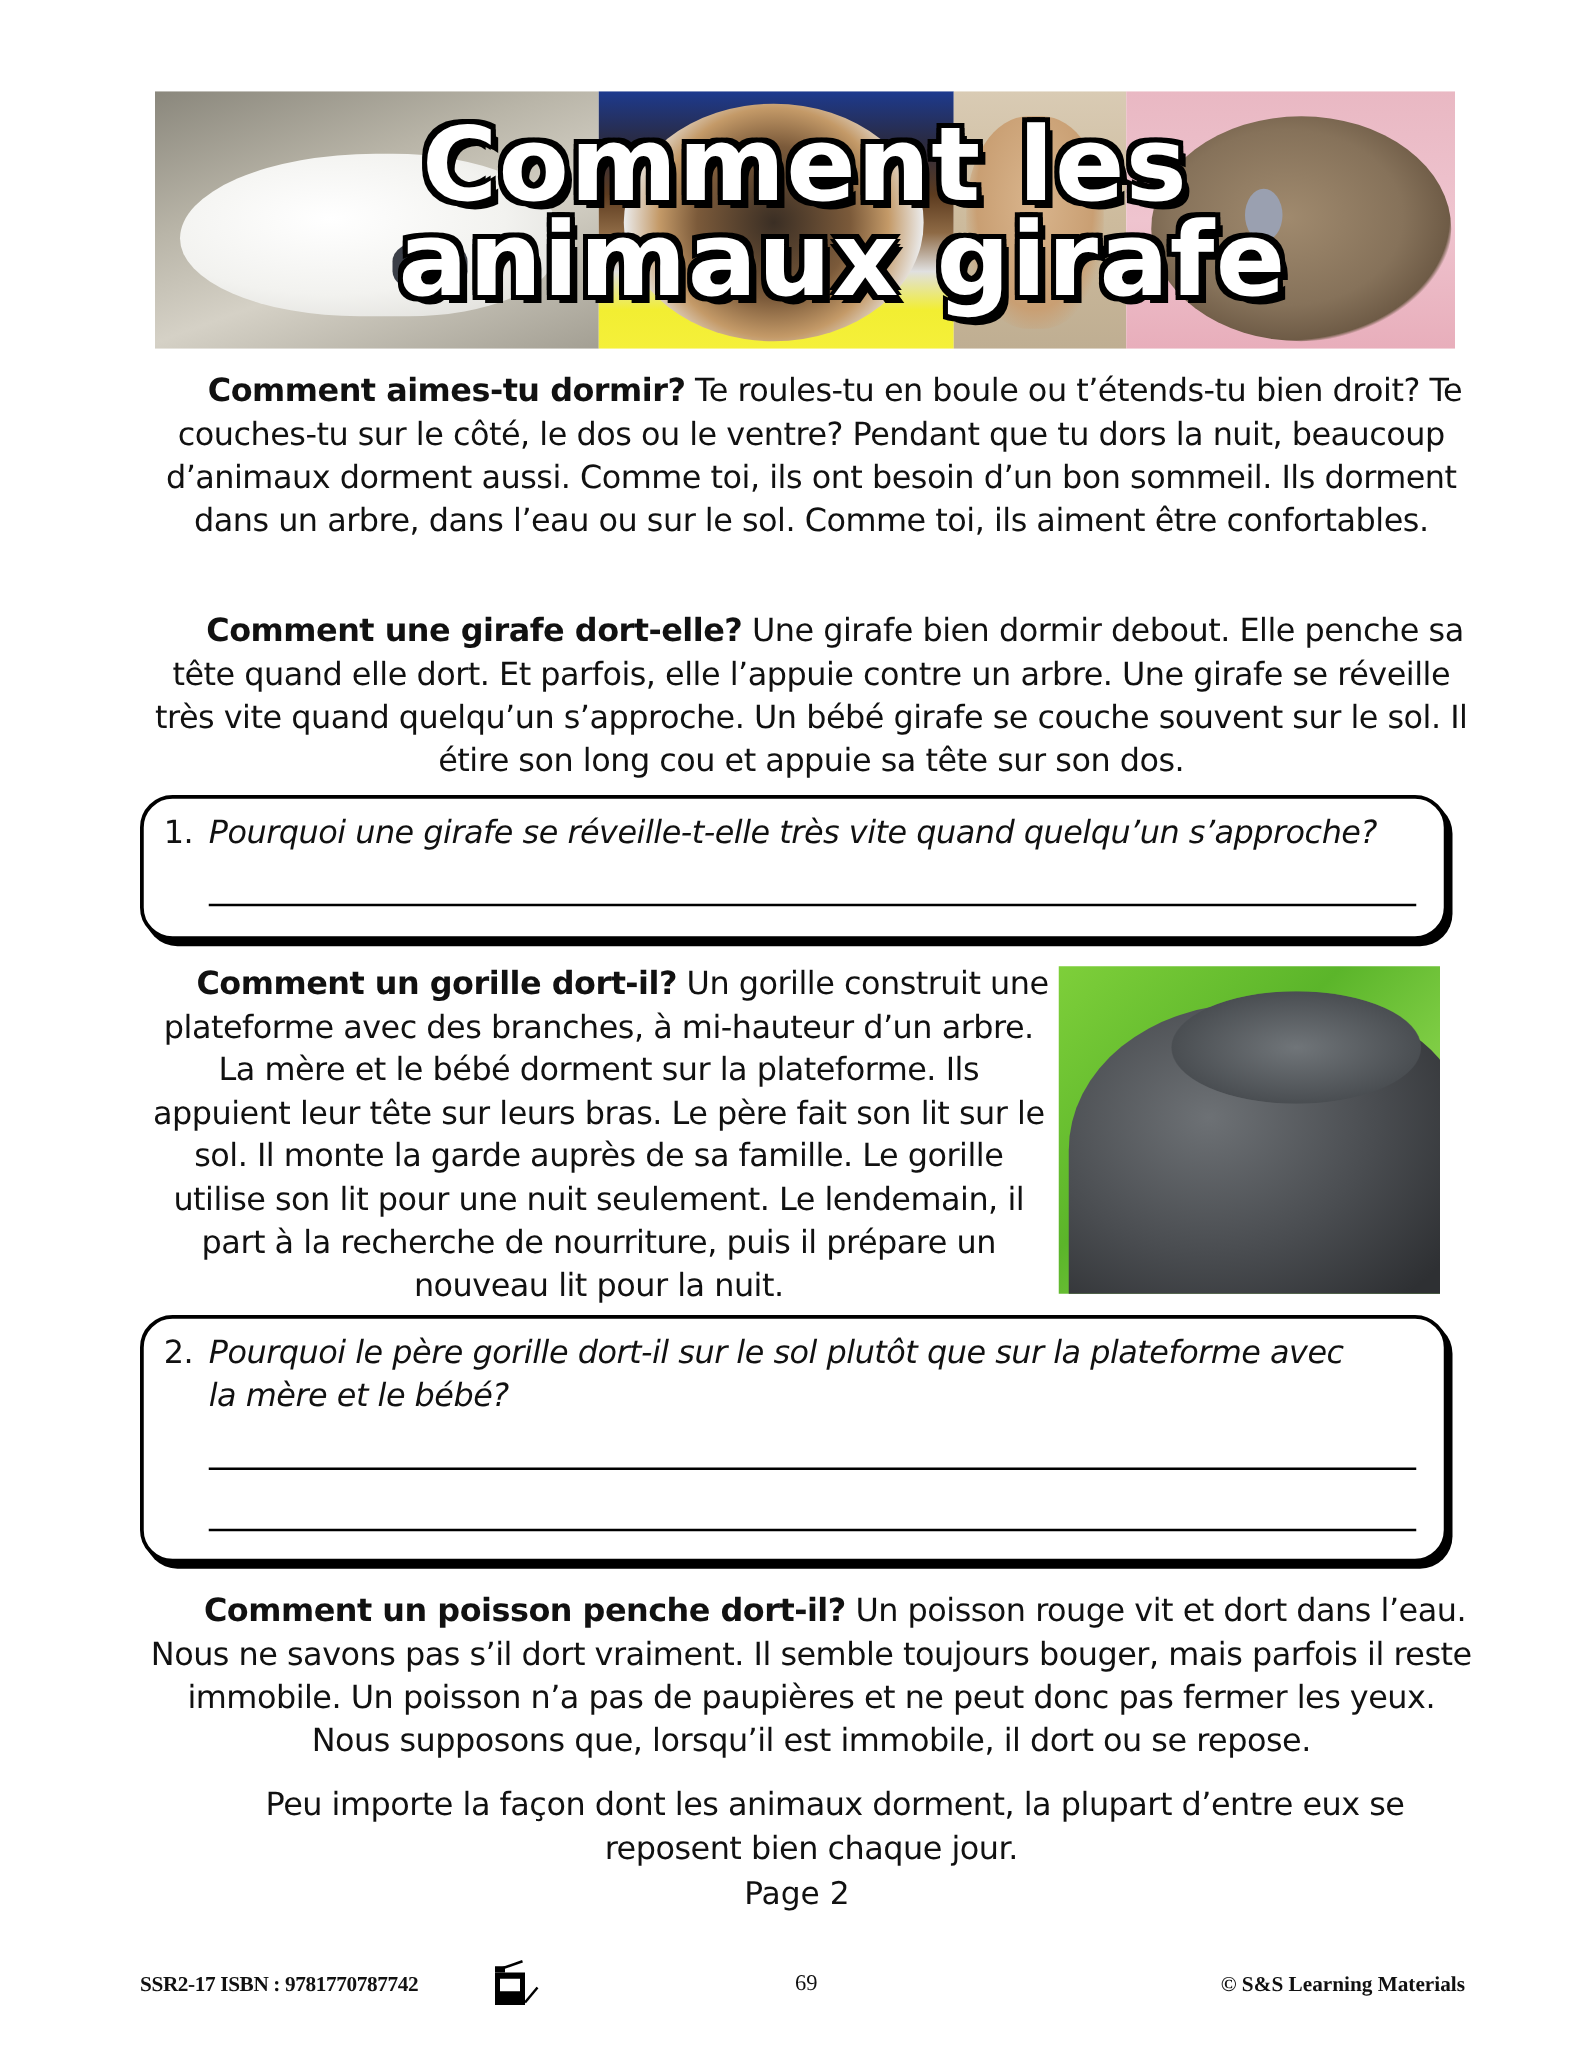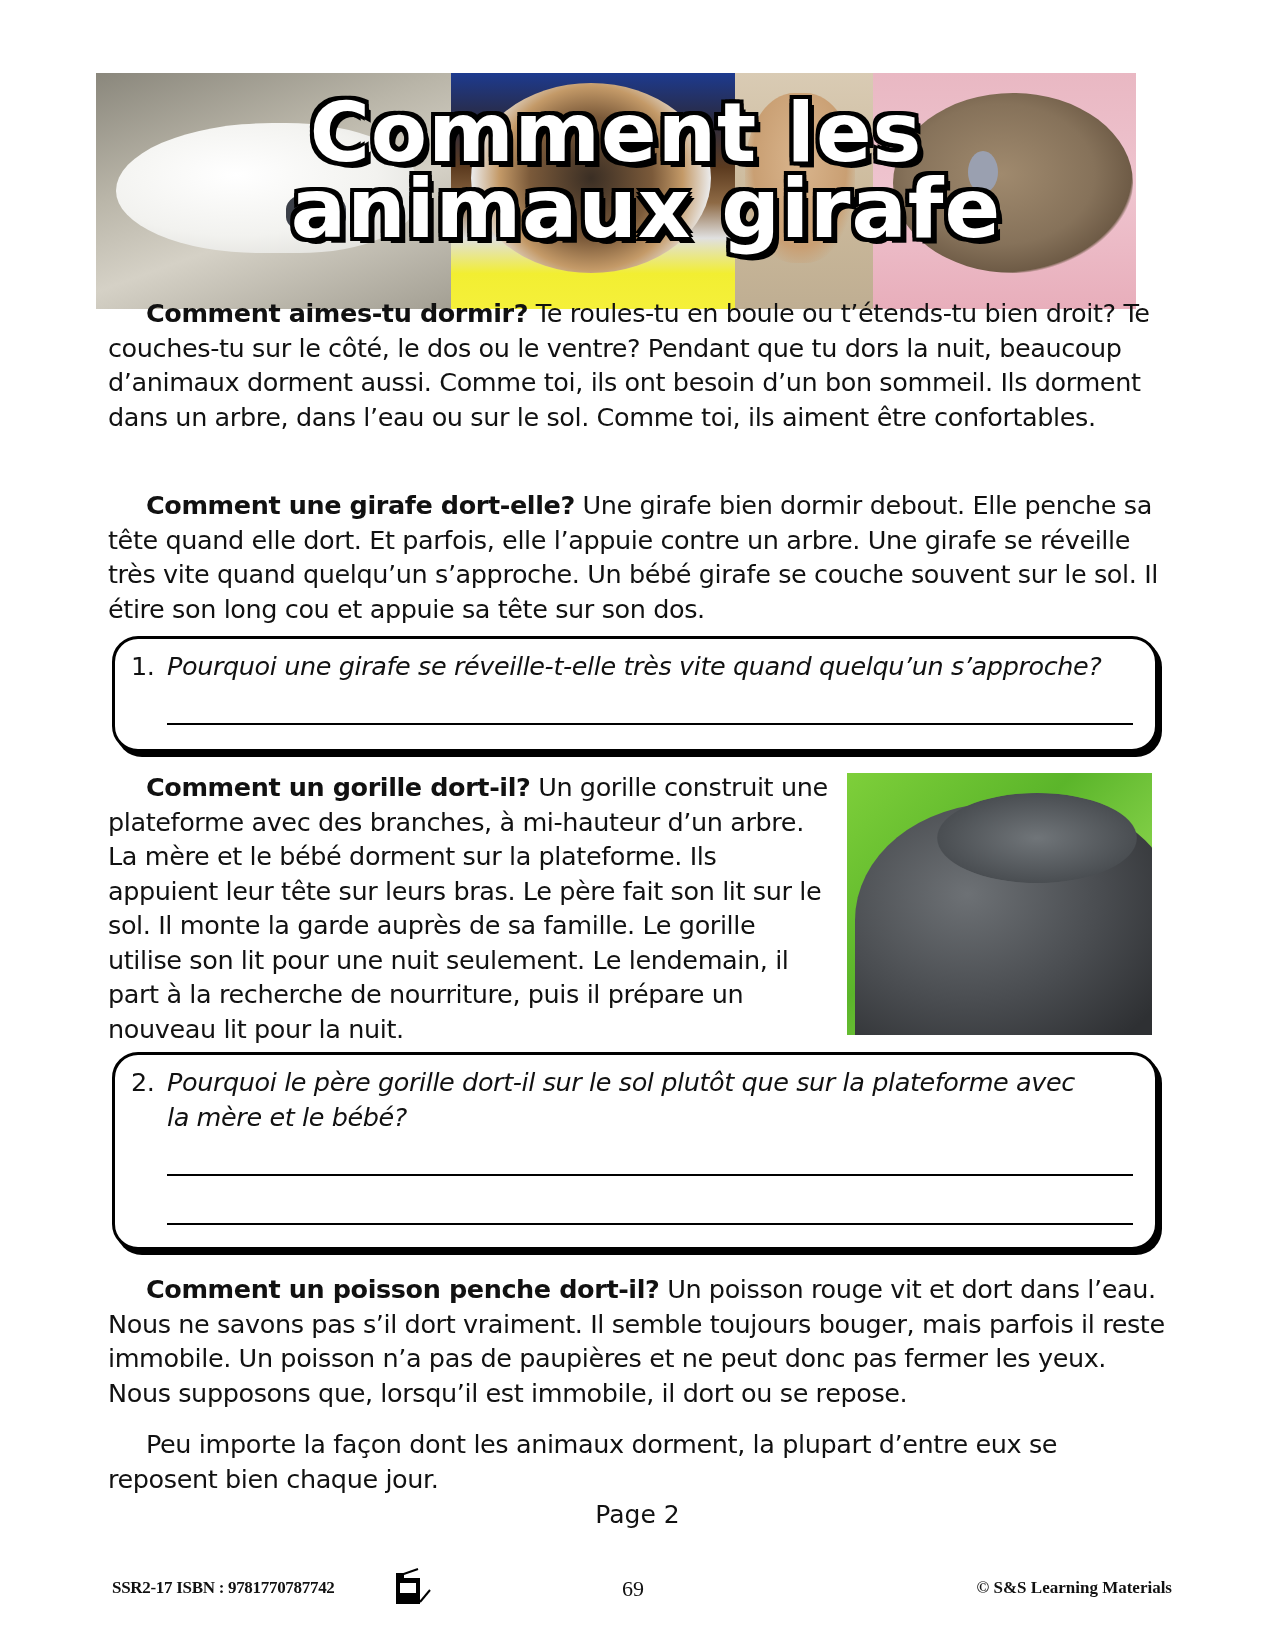--- a/index.html
+++ b/index.html
@@ -1,19 +1,19 @@
 <!DOCTYPE html>
 <html><head>
   <meta charset="utf-8">
   <style>
     html, body { margin: 0; padding: 0; background: #ffffff; }
     body { width: 1275px; height: 1650px; position: relative; overflow: hidden;
            font-family: "DejaVu Sans", sans-serif; color: #111; }
 
-    .banner { position: absolute; left: 96px; top: 73px; width: 1040px; height: 236px;
+    .banner { position: absolute; left: 124px; top: 73px; width: 1040px; height: 206px;
               overflow: hidden; display: flex; }
     .panel { height: 100%; position: relative; }
     .p1 { width: 355px; background: linear-gradient(160deg, #8a877c 0%, #b9b5a8 35%, #d5d1c6 60%, #a39f93 100%); }
     .p1 .bear { position: absolute; left: 20px; top: 50px; width: 300px; height: 130px; border-radius: 60% 50% 45% 55%;
                 background: radial-gradient(ellipse at 40% 40%, #ffffff 0%, #f2f2ef 55%, #d8d7d2 100%); }
     .p1 .paw { position: absolute; left: 190px; top: 120px; width: 60px; height: 40px; border-radius: 40%; background: #3b3f48; }
     .p2 { width: 284px; background: linear-gradient(180deg, #1d3a8f 0%, #2a2a40 20%, #5c3b1f 40%, #8e6a45 55%, #e0e0e0 70%, #f2ee32 85%, #f5f03a 100%); }
     .p2 .cat { position: absolute; left: 20px; top: 10px; width: 240px; height: 190px; border-radius: 50%;
                background: radial-gradient(circle at 50% 50%, #3a2e24 0%, #7b5a3a 40%, #c49a68 60%, #eaeaea 78%, rgba(0,0,0,0) 80%); }
     .p3 { width: 138px; background: linear-gradient(180deg, #d9cbb4 0%, #cdbb9d 50%, #bfae92 100%); }
@@ -24,22 +24,22 @@
                  background: radial-gradient(ellipse at 45% 45%, #a08a6e 0%, #86725a 50%, #6e5b46 70%, rgba(0,0,0,0) 72%); }
     .p4 .eye { position: absolute; left: 95px; top: 78px; width: 30px; height: 42px; border-radius: 50%; background: #9aa0b0; }
 
     .title { position: absolute; left: 0; top: 0; width: 100%; text-align: center;
              font-family: "DejaVu Sans", sans-serif; font-weight: bold;
              color: #ffffff; font-size: 82px; line-height: 76px; padding-top: 22px; letter-spacing: 1px;
              text-shadow: -4px -4px 0 #000, 4px -4px 0 #000, -4px 4px 0 #000, 4px 4px 0 #000,
                           0 -4px 0 #000, 0 4px 0 #000, -4px 0 0 #000, 4px 0 0 #000, 6px 6px 0 #000; }
     .title .line2 { display: block; margin-left: 60px; }
 
-    .para { position: absolute; left: 108px; width: 1060px; font-size: 25.5px; line-height: 34.5px;
-            font-family: "DejaVu Sans", sans-serif; font-weight: normal; letter-spacing: -0.4px; }
+    .para { position: absolute; left: 119px; width: 1060px; font-size: 25.5px; line-height: 34.5px;
+            font-family: "DejaVu Sans", sans-serif; font-weight: normal; letter-spacing: -0.4px; text-align: center; }
     .para .lead { font-weight: bold; }
     .para .indent { display: inline-block; width: 38px; }
 
     .qbox { position: absolute; left: 112px; width: 1040px; border: 3px solid #000; border-radius: 26px;
             box-shadow: 4px 5px 0 #000; background: #fff; }
     .qtext { position: absolute; left: 16px; font-size: 25.5px; line-height: 34.5px; letter-spacing: -0.4px; }
     .qnum { display: inline-block; width: 36px; }
     .qcont { display: inline-block; vertical-align: top; font-style: italic; }
     .answer-line { position: absolute; left: 52px; right: 22px; height: 0; border-top: 2.5px solid #000; }
 
@@ -49,21 +49,21 @@
                            background: radial-gradient(ellipse at 35% 35%, #6d7175 0%, #4a4d51 45%, #2e3033 80%); }
     .gorilla-img .baby { position: absolute; left: 90px; top: 20px; width: 200px; height: 90px; border-radius: 50%;
                          background: radial-gradient(ellipse at 50% 50%, #707579 0%, #4a4e52 70%, rgba(0,0,0,0) 72%); }
 
     .page-label { position: absolute; left: 0; width: 1275px; top: 1500px; text-align: center;
                   font-size: 25px; font-family: "DejaVu Sans", sans-serif; }
     .footer { position: absolute; top: 1568px; left: 112px; width: 1060px; height: 40px;
               font-family: "Liberation Serif", serif; font-weight: bold; }
     .footer .code { position: absolute; left: 0; top: 10px; font-size: 17px; letter-spacing: -0.3px; }
     .footer .copier { position: absolute; left: 282px; top: 0; width: 40px; height: 36px; }
-    .footer .pagenum { position: absolute; left: 510px; top: 8px; font-size: 22px; font-weight: normal; }
+    .footer .pagenum { position: absolute; left: 524px; top: 8px; font-size: 18px; font-weight: normal; }
     .footer .copyright { position: absolute; right: 0; top: 10px; font-size: 17px; text-align: right; }
   </style>
 </head>
 <body>
 
 <div class="banner">
   <div class="panel p1">
       <div class="bear"></div>
       <div class="paw"></div>
     </div>

